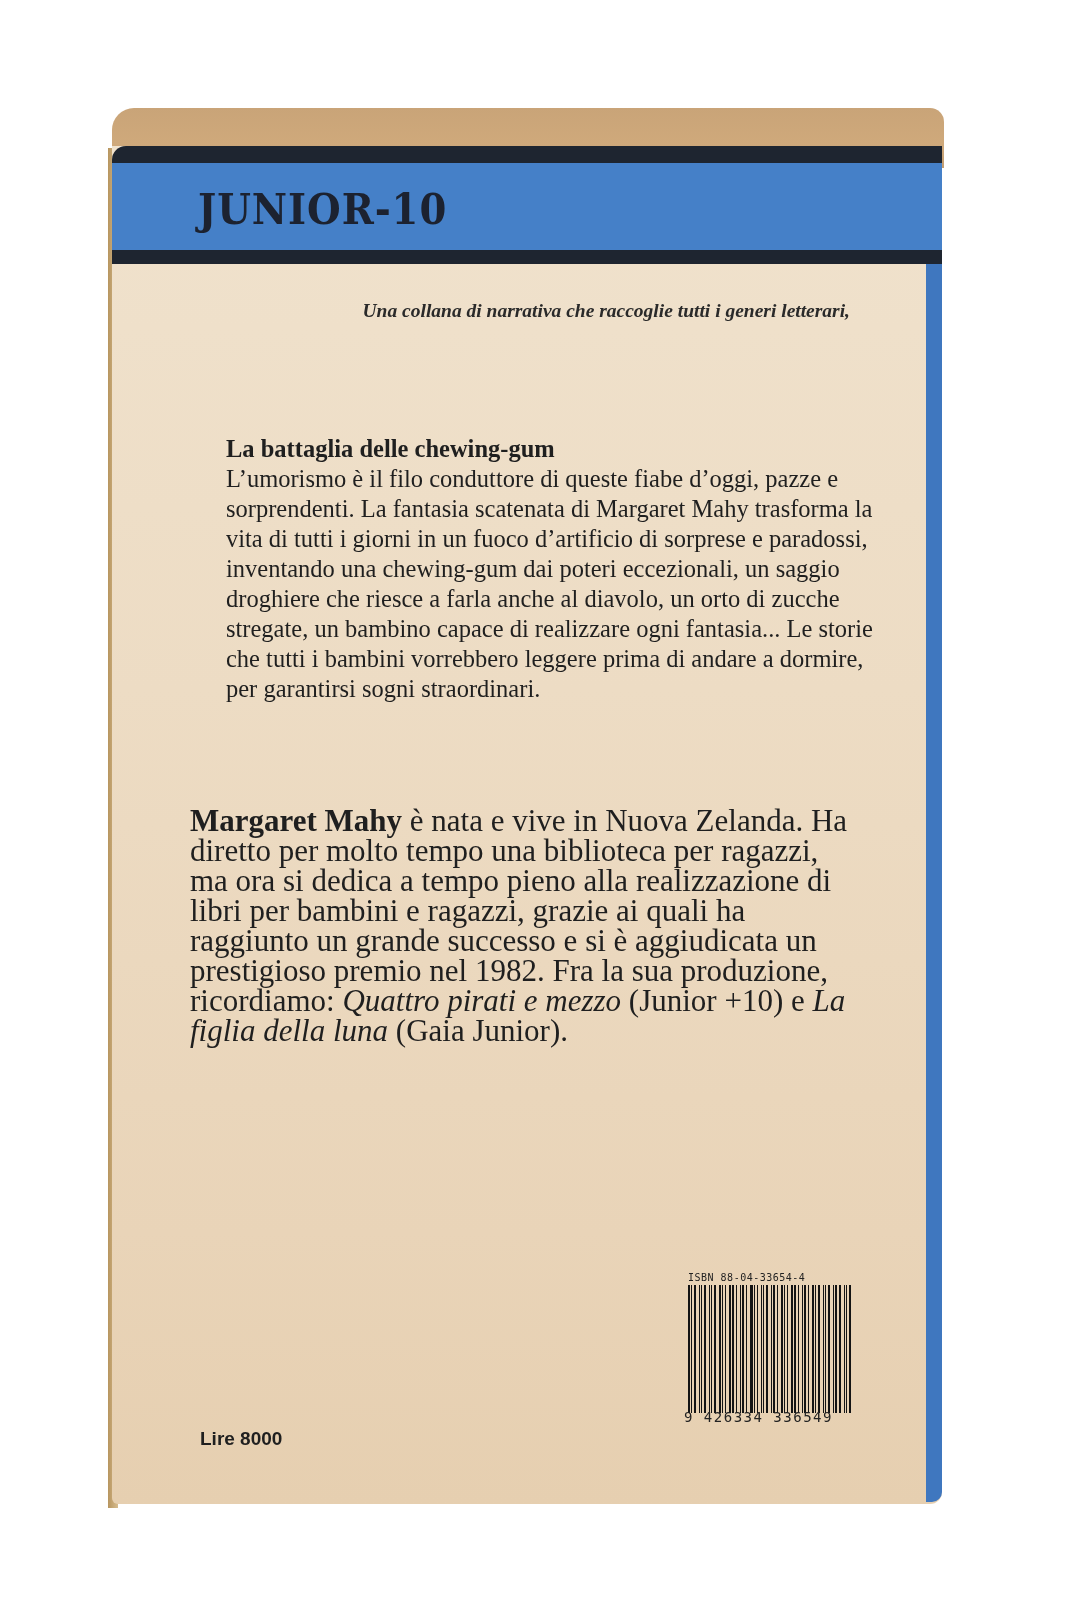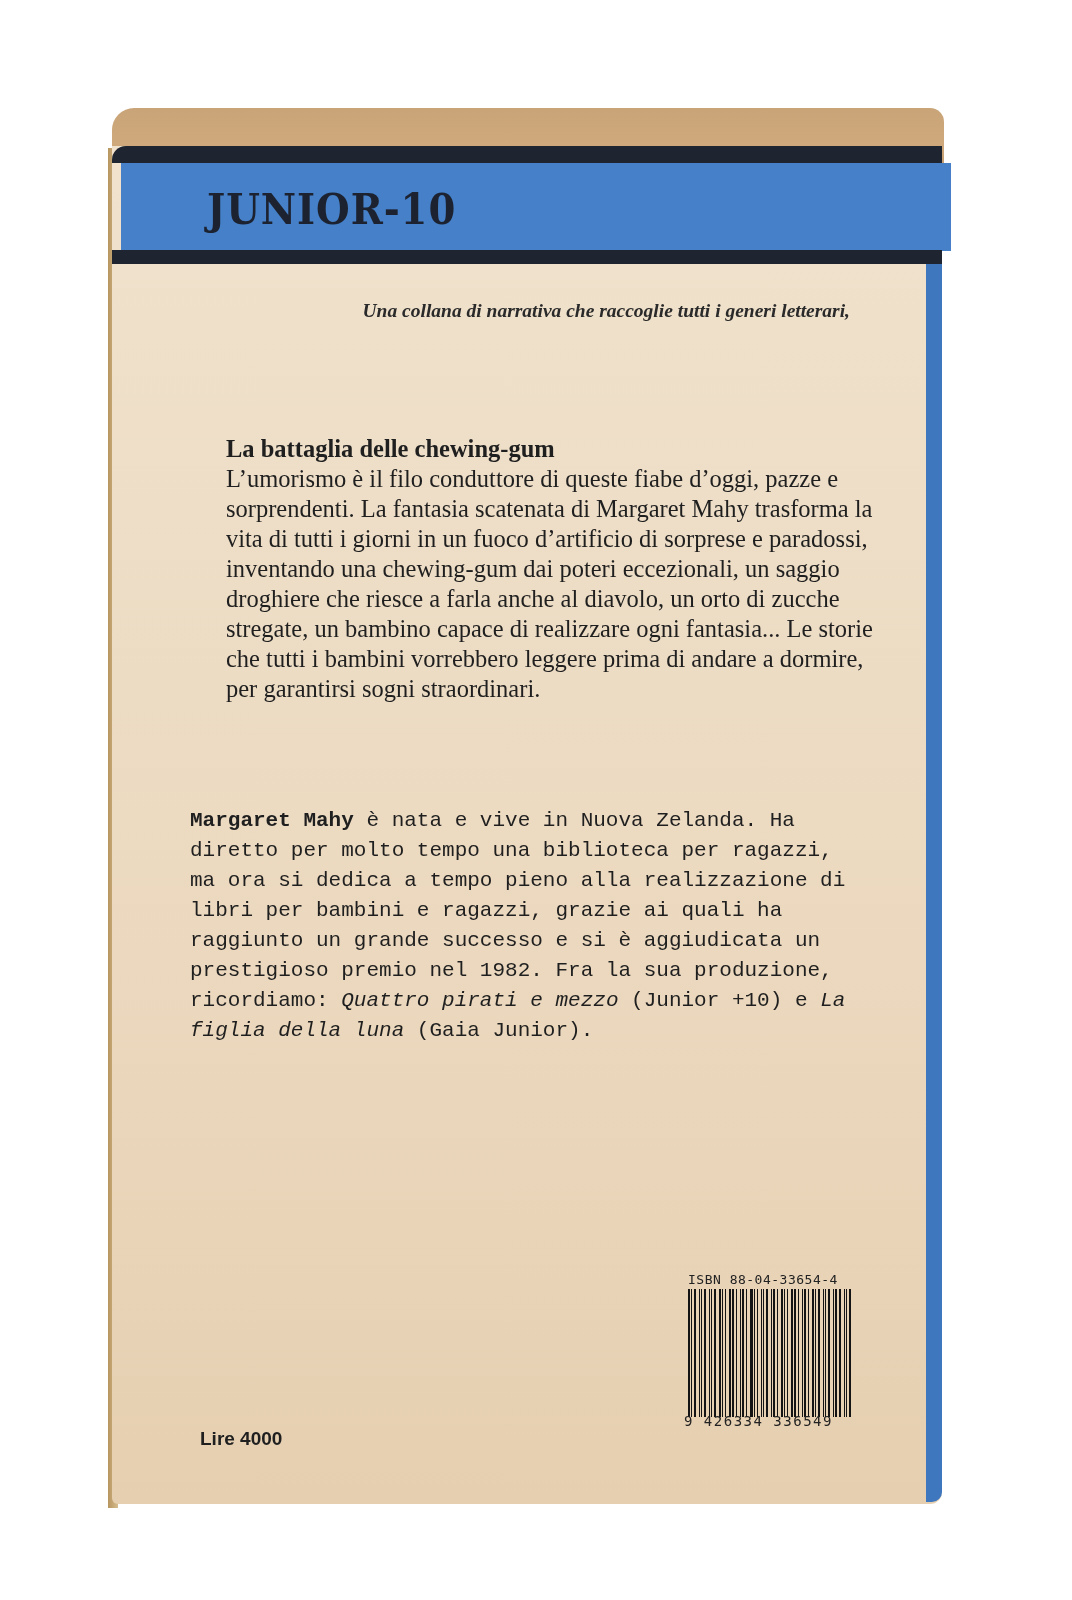--- a/index.html
+++ b/index.html
@@ -62,21 +62,21 @@
       position: absolute;
       left: 0;
       top: 0;
       width: 100%;
       height: 17px;
       background: #1e2530;
       border-top-left-radius: 14px;
     }
     .band-blue {
       position: absolute;
-      left: 9px;
+      left: 0;
       top: 17px;
       width: 100%;
       height: 88px;
       background: #4580c8;
       text-align: right;
     }
     .band-bottom-black {
       position: absolute;
       left: 0;
       top: 104px;
@@ -122,36 +122,36 @@
     }
     .synopsis .book-title {
       font-weight: bold;
       display: block;
     }
     .author-bio {
       position: absolute;
       left: 78px;
       top: 660px;
       width: 660px;
-      font-family: Liberation Mono, monospace;
-      font-size: 21px;
+      font-family: Liberation Serif, serif;
+      font-size: 31px;
       line-height: 30px;
       color: #1f1f1f;
     }
     .author-bio .author-name { font-weight: bold; }
     .author-bio i { font-style: italic; }
     .isbn-block {
       position: absolute;
       left: 572px;
       top: 1126px;
       width: 170px;
     }
     .isbn-label {
       font-family: "DejaVu Sans Mono", monospace;
-      font-size: 13px;
+      font-size: 10px;
       color: #222;
       letter-spacing: 0.5px;
       padding-left: 4px;
     }
     .barcode {
       margin-top: 2px;
       height: 128px;
       display: flex;
       align-items: stretch;
       padding-left: 4px;
@@ -255,15 +255,15 @@
           <span style="width: 1px; margin-right: 1px;"></span>
           <span style="width: 2px; margin-right: 2px;"></span>
           <span style="width: 3px; margin-right: 3px;"></span>
           <span style="width: 1px; margin-right: 1px;"></span>
           <span style="width: 1px; margin-right: 2px;"></span>
           <span style="width: 2px; margin-right: 3px;"></span>
         </div>
       <div class="barcode-digits">9 426334 336549</div>
     </div>
 
-    <div class="price">Lire 4000</div>
+    <div class="price">Lire 8000</div>
   </div>
 </div>
 
 </body></html>

